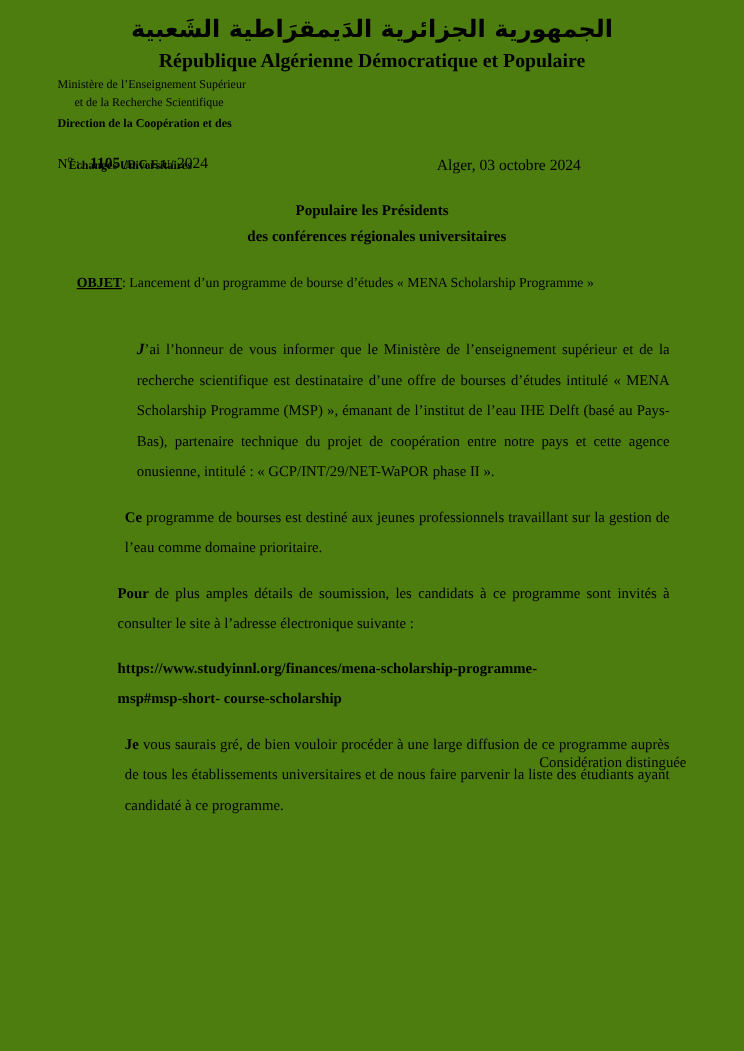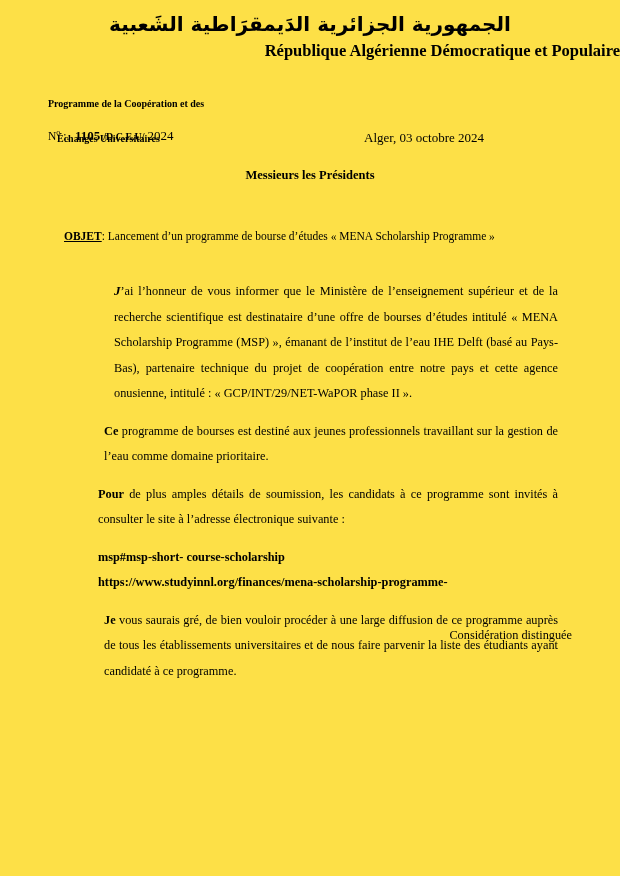--- a/index.html
+++ b/index.html
@@ -13,21 +13,21 @@
     height: 876px;
     position: relative;
     font-family: "Liberation Serif", "DejaVu Serif", serif;
     color: #000000;
     -webkit-font-smoothing: antialiased;
   }
   .page {
     width: 620px;
     height: 876px;
     position: relative;
-    background: #fde047;
+    background: #4d7c0f;
     overflow: hidden;
   }
 
   
   .arabic-title {
     position: absolute;
     top: 12px;
     left: 0;
     width: 620px;
     text-align: center;
@@ -36,21 +36,21 @@
     font-size: 20px;
     font-weight: bold;
     line-height: 1.25;
     letter-spacing: 0px;
   }
   .french-title {
     position: absolute;
     top: 41px;
     left: 0;
     width: 620px;
-    text-align: right;
+    text-align: center;
     font-size: 16.5px;
     font-weight: bold;
     line-height: 1.2;
   }
 
   .ministry-block {
     position: absolute;
     top: 64px;
     left: 48px;
     font-size: 10px;
@@ -158,47 +158,52 @@
 </style>
 </head>
 <body>
 
 <div class="page">
 
   <div class="arabic-title">الجمهورية الجزائرية الدَيمقرَاطية الشَعبية</div>
 
   <div class="french-title">République Algérienne Démocratique et Populaire</div>
 
+  <div class="ministry-block">
+    <div class="l1">Ministère de l’Enseignement Supérieur</div>
+    <div class="l2">et de la Recherche Scientifique</div>
+  </div>
 
   <div class="direction-block">
-    <div class="l1">Programme de la Coopération et des</div>
+    <div class="l1">Direction de la Coopération et des</div>
     <div class="l2">Échanges Universitaires</div>
   </div>
 
   <div class="refline"><span>N</span><span class="sup">o</span><span> :.</span>&nbsp;&nbsp;<span class="num">1105</span>&nbsp;<span class="mid">/D.C.E.U/</span>&nbsp;<span class="yr">2024</span></div>
 
   <div class="placedate">Alger,  03 octobre 2024</div>
 
   <div class="recipient">
-    <div>Messieurs les Présidents</div>
+    <div>Populaire les Présidents</div>
+    <div class="r2">des conférences régionales  universitaires</div>
   </div>
 
   <div class="objet"><span class="label">OBJET</span><span>:</span><span> Lancement d’un programme de bourse d’études « MENA Scholarship Programme »</span></div>
 
   <div class="body-block">
 
     <p class="p-indent"><span class="drop-j">J</span><span>’ai l’honneur de vous informer que le Ministère de l’enseignement supérieur et de la recherche scientifique est destinataire  d’une offre de bourses d’études  intitulé « MENA Scholarship Programme (MSP) »,  émanant de l’institut de l’eau IHE Delft (basé au Pays-Bas), partenaire technique du projet de coopération entre notre pays et cette agence onusienne, intitulé : « GCP/INT/29/NET-WaPOR phase II ».</span></p>
 
     <p class="p-indent-sm"><span class="lead-caps">Ce</span><span> programme de bourses est destiné aux jeunes professionnels travaillant sur la gestion de l’eau comme domaine prioritaire.</span></p>
 
     <p><span class="lead-caps">Pour</span><span> de plus amples détails de soumission,  les candidats à ce programme sont invités à consulter le site à l’adresse électronique suivante :</span></p>
 
     <p class="url">
+      <span class="url-line">https://www.studyinnl.org/finances/mena-scholarship-programme-</span>
       <span class="url-line">msp#msp-short-  course-scholarship</span>
-      <span class="url-line">https://www.studyinnl.org/finances/mena-scholarship-programme-</span>
     </p>
 
     <p class="p-indent-sm"><span class="lead-caps">Je</span><span> vous saurais gré, de bien vouloir procéder à une large diffusion de ce programme auprès de tous les établissements universitaires et de nous faire parvenir la liste des étudiants ayant candidaté à ce programme.</span></p>
 
   </div>
 
   <div class="closing">Considération distinguée</div>
 
 </div>
 

